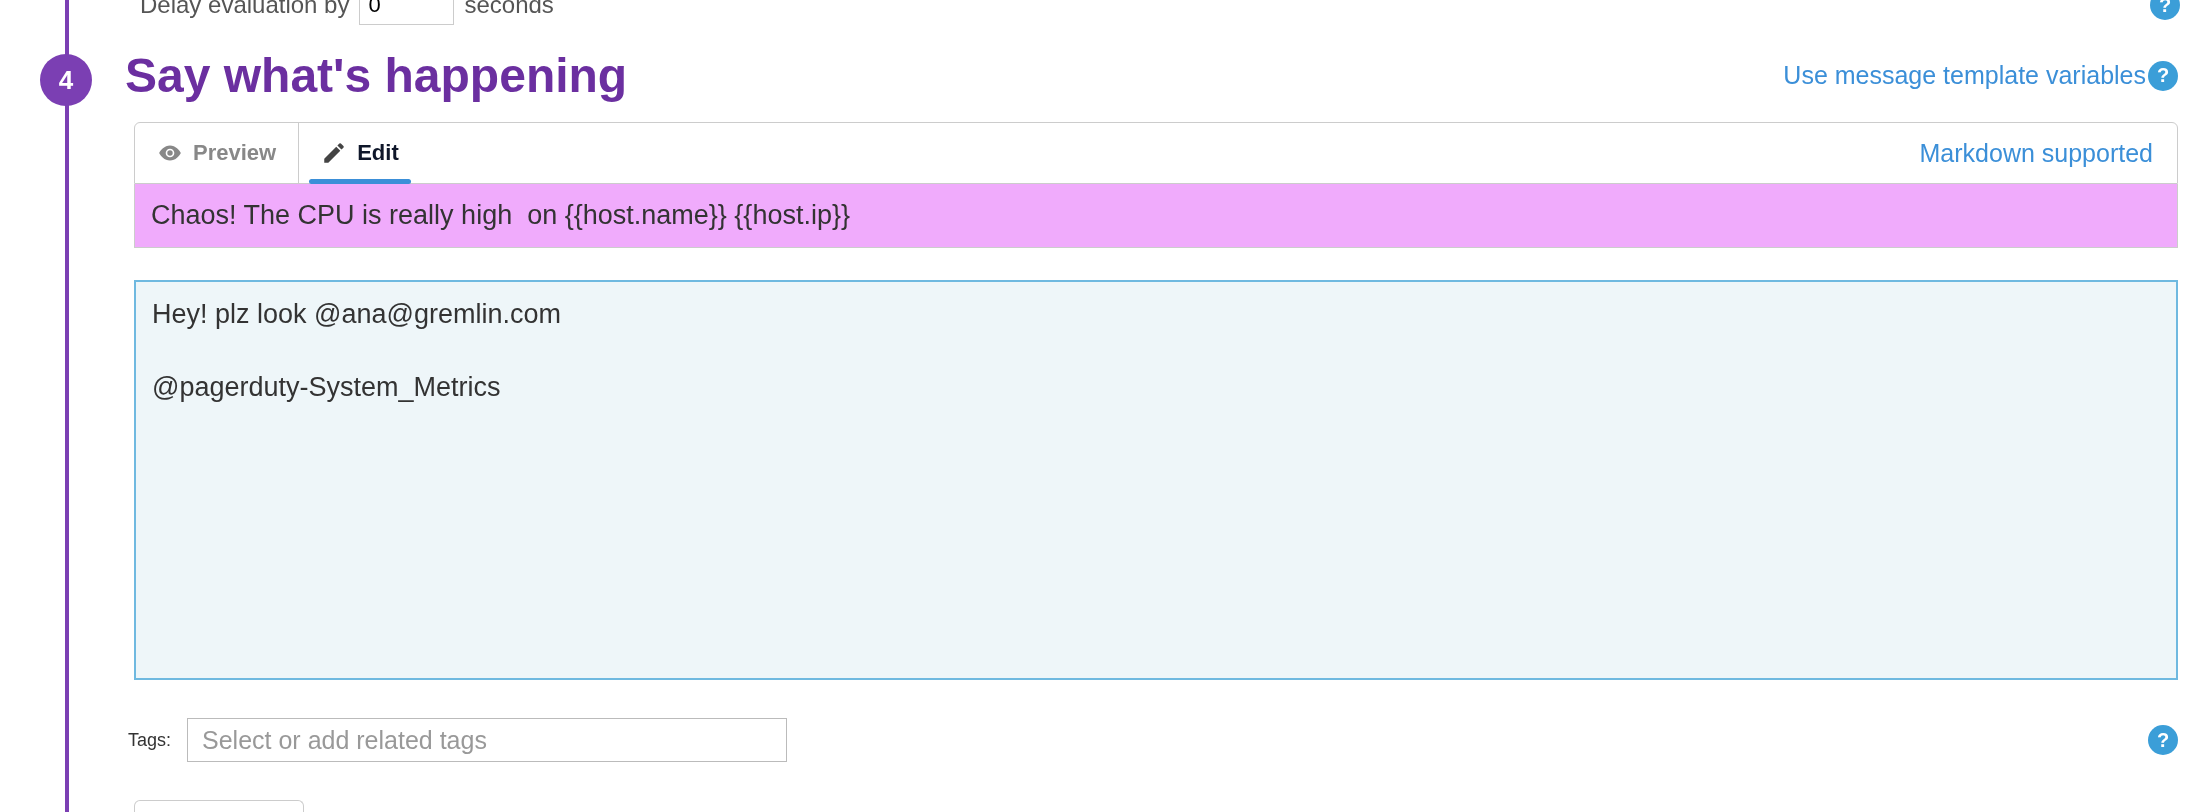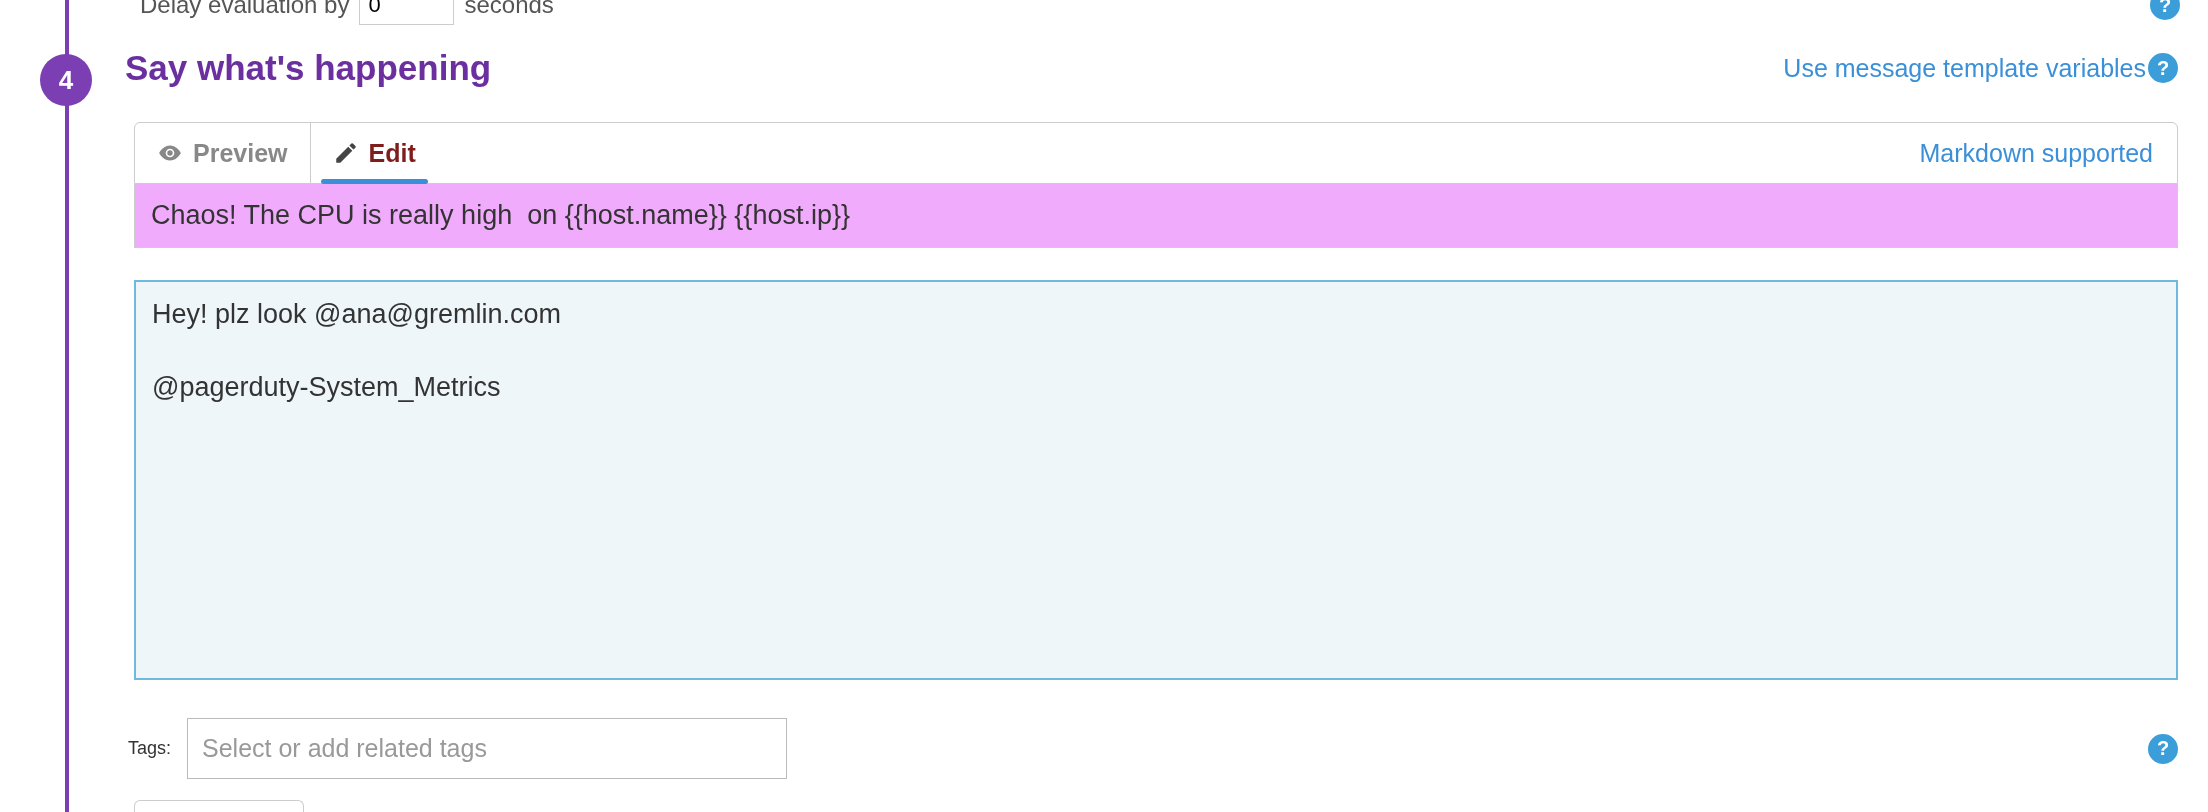--- a/index.html
+++ b/index.html
@@ -61,21 +61,21 @@
   .section-header {
     position: absolute;
     left: 125px;
     top: 48px;
     right: 30px;
     display: flex;
     justify-content: space-between;
     align-items: center;
   }
   .section-title {
-    font-size: 35px;
+    font-size: 48px;
     font-weight: 700;
     color: #6b2fa0;
   }
   .template-link {
     color: #3b8fd8;
     font-size: 25px;
     display: flex;
     align-items: center;
     gap: 2px;
     text-align: right;
@@ -106,28 +106,28 @@
     border-top-right-radius: 6px;
     background: #fff;
     height: 62px;
   }
   .tab {
     display: flex;
     align-items: center;
     gap: 10px;
     padding: 0 22px;
     height: 100%;
-    font-size: 25px;
+    font-size: 22px;
     font-weight: 700;
     color: #888;
     cursor: pointer;
     border-right: 1px solid #ccc;
   }
   .tab.active {
-    color: #7f1d1d;
+    color: #0f172a;
     position: relative;
     border-right: none;
   }
   .tab.active::after {
     content: "";
     position: absolute;
     left: 10px;
     right: 10px;
     bottom: -1px;
     height: 5px;
@@ -175,21 +175,21 @@
     display: flex;
     align-items: center;
     gap: 16px;
   }
   .tags-label {
     font-size: 18px;
     color: #333;
   }
   .tags-input {
     width: 600px;
-    height: 61px;
+    height: 44px;
     border: 1px solid #bbb;
     padding: 0 14px;
     font-size: 25px;
   }
   .tags-input::placeholder { color: #999; }
   .tags-help {
     margin-left: auto;
   }
   .bottom-partial {
     position: absolute;

